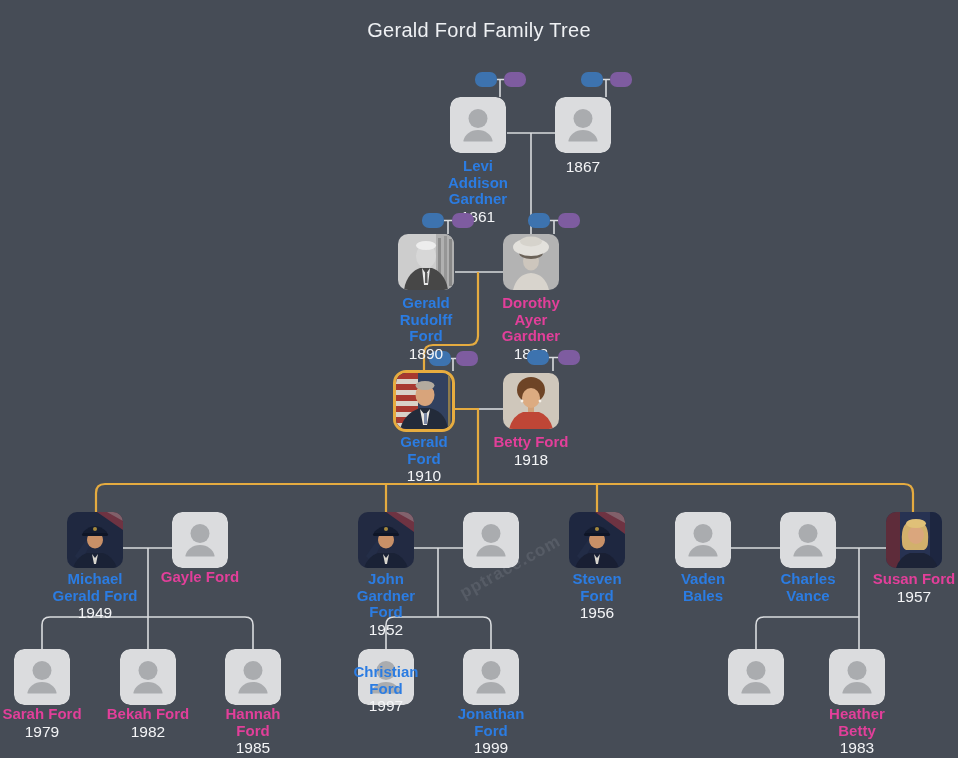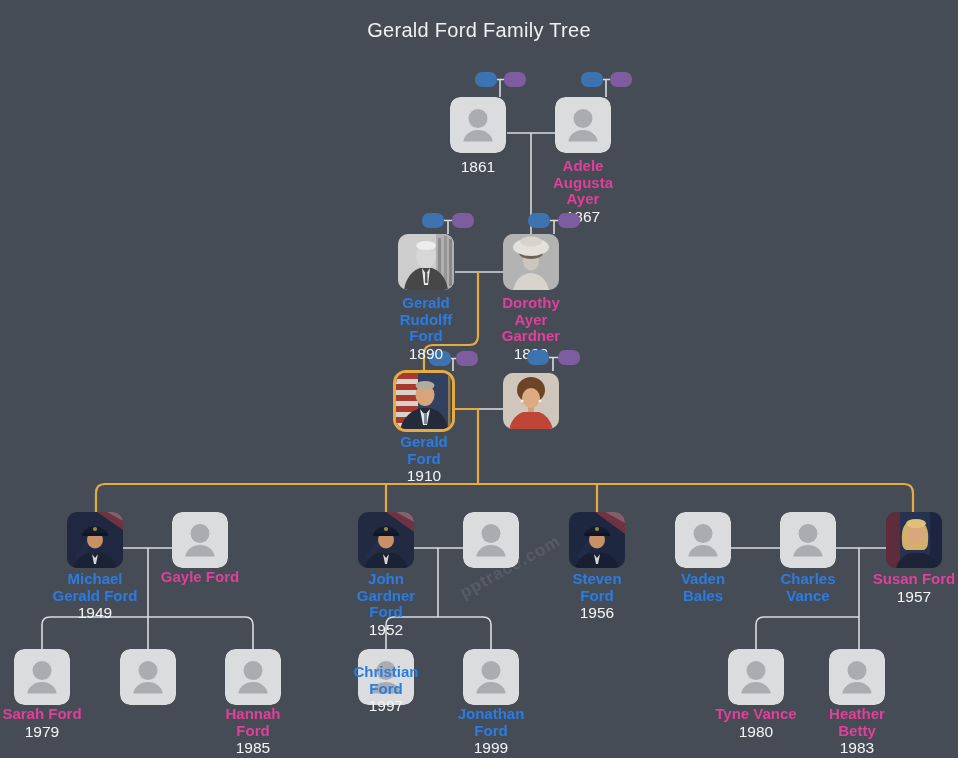--- a/index.html
+++ b/index.html
@@ -67,32 +67,32 @@
   <div class="wm">pptrace.com</div>
 
   <div class="avatar" style="left:450px;top:97px">
     <svg viewBox="0 0 56 56">
         <rect width="56" height="56" rx="10" fill="#dbdcde"></rect>
         <circle cx="28" cy="21.5" r="9.5" fill="#aaacaf"></circle>
         <path d="M28 33 C20.5 33 14.5 38 13.5 43.5 L13.5 44.5 L42.5 44.5 L42.5 43.5 C41.5 38 35.5 33 28 33 Z" fill="#aaacaf"></path>
       </svg>
   </div>
   <div class="label" style="left:438px;top:158px;width:80px">
+    <div class="nm male">Levi Addison Gardner</div>
     <div class="yr">1861</div>
   </div>
 
   <div class="avatar" style="left:555px;top:97px">
     <svg viewBox="0 0 56 56">
         <rect width="56" height="56" rx="10" fill="#dbdcde"></rect>
         <circle cx="28" cy="21.5" r="9.5" fill="#aaacaf"></circle>
         <path d="M28 33 C20.5 33 14.5 38 13.5 43.5 L13.5 44.5 L42.5 44.5 L42.5 43.5 C41.5 38 35.5 33 28 33 Z" fill="#aaacaf"></path>
       </svg>
   </div>
   <div class="label" style="left:543px;top:158px;width:80px">
-    <div class="nm female">Adele Augusta Ayer</div>
     <div class="yr">1867</div>
   </div>
 
   <div class="avatar" style="left:398px;top:234px">
     <svg viewBox="0 0 56 56">
         <rect width="56" height="56" fill="#cdcdcd"></rect>
         <rect x="38" width="18" height="56" fill="#b0b0b0"></rect>
         <rect x="40" y="4" width="3" height="48" fill="#8c8c8c"></rect>
         <rect x="46" y="2" width="3" height="50" fill="#969696"></rect>
         <rect x="51" y="5" width="3" height="47" fill="#888888"></rect>
@@ -149,20 +149,24 @@
     <svg viewBox="0 0 56 56">
         <rect width="56" height="56" fill="#cfc7bb"></rect>
         <ellipse cx="28" cy="17" rx="14" ry="13" fill="#6e4426"></ellipse>
         <rect x="25" y="30" width="6" height="9" fill="#d2a077"></rect>
         <ellipse cx="28" cy="25" rx="9" ry="10" fill="#dcab81"></ellipse>
         <path d="M6 56 Q10 42 20 39 L36 39 Q46 42 50 56 Z" fill="#bf4636"></path>
         <circle cx="19" cy="28" r="1.4" fill="#f5f0e8"></circle>
         <circle cx="37" cy="28" r="1.4" fill="#f5f0e8"></circle>
       </svg>
   </div>
+  <div class="label" style="left:476px;top:434px;width:110px">
+    <div class="nm female">Betty Ford</div>
+    <div class="yr">1918</div>
+  </div>
 
   <div class="avatar" style="left:67px;top:512px">
     <svg viewBox="0 0 56 56">
         <rect width="56" height="56" fill="#1f2840"></rect>
         <path d="M30 0 L56 0 L56 18 Z" fill="#6e3342"></path>
         <path d="M40 0 L56 0 L56 9 Z" fill="#8d7f85" opacity=".6"></path>
         <path d="M8 44 L22 24 L26 27 L14 50 Z" fill="#222c46"></path>
         <path d="M6 56 Q10 44 20 41 L36 41 Q46 44 50 56 Z" fill="#1a2236"></path>
         <path d="M25 42 L28 46 L31 42 L29 52 L27 52 Z" fill="#d8d5ce"></path>
         <ellipse cx="28" cy="28" rx="8" ry="8.5" fill="#c89067"></ellipse>
@@ -286,20 +290,24 @@
     <div class="yr">1979</div>
   </div>
 
   <div class="avatar" style="left:120px;top:649px">
     <svg viewBox="0 0 56 56">
         <rect width="56" height="56" rx="10" fill="#dbdcde"></rect>
         <circle cx="28" cy="21.5" r="9.5" fill="#aaacaf"></circle>
         <path d="M28 33 C20.5 33 14.5 38 13.5 43.5 L13.5 44.5 L42.5 44.5 L42.5 43.5 C41.5 38 35.5 33 28 33 Z" fill="#aaacaf"></path>
       </svg>
   </div>
+  <div class="label" style="left:93px;top:706px;width:110px">
+    <div class="nm female">Bekah Ford</div>
+    <div class="yr">1982</div>
+  </div>
 
   <div class="avatar" style="left:225px;top:649px">
     <svg viewBox="0 0 56 56">
         <rect width="56" height="56" rx="10" fill="#dbdcde"></rect>
         <circle cx="28" cy="21.5" r="9.5" fill="#aaacaf"></circle>
         <path d="M28 33 C20.5 33 14.5 38 13.5 43.5 L13.5 44.5 L42.5 44.5 L42.5 43.5 C41.5 38 35.5 33 28 33 Z" fill="#aaacaf"></path>
       </svg>
   </div>
   <div class="label" style="left:217px;top:706px;width:72px">
     <div class="nm female">Hannah Ford</div>
@@ -329,24 +337,20 @@
     <div class="nm male">Jonathan Ford</div>
     <div class="yr">1999</div>
   </div>
 
   <div class="avatar" style="left:728px;top:649px">
     <svg viewBox="0 0 56 56">
         <rect width="56" height="56" rx="10" fill="#dbdcde"></rect>
         <circle cx="28" cy="21.5" r="9.5" fill="#aaacaf"></circle>
         <path d="M28 33 C20.5 33 14.5 38 13.5 43.5 L13.5 44.5 L42.5 44.5 L42.5 43.5 C41.5 38 35.5 33 28 33 Z" fill="#aaacaf"></path>
       </svg>
-  </div>
-  <div class="label" style="left:701px;top:706px;width:110px">
-    <div class="nm female">Tyne Vance</div>
-    <div class="yr">1980</div>
   </div>
 
   <div class="avatar" style="left:829px;top:649px">
     <svg viewBox="0 0 56 56">
         <rect width="56" height="56" rx="10" fill="#dbdcde"></rect>
         <circle cx="28" cy="21.5" r="9.5" fill="#aaacaf"></circle>
         <path d="M28 33 C20.5 33 14.5 38 13.5 43.5 L13.5 44.5 L42.5 44.5 L42.5 43.5 C41.5 38 35.5 33 28 33 Z" fill="#aaacaf"></path>
       </svg>
   </div>
   <div class="label" style="left:819px;top:706px;width:76px">

